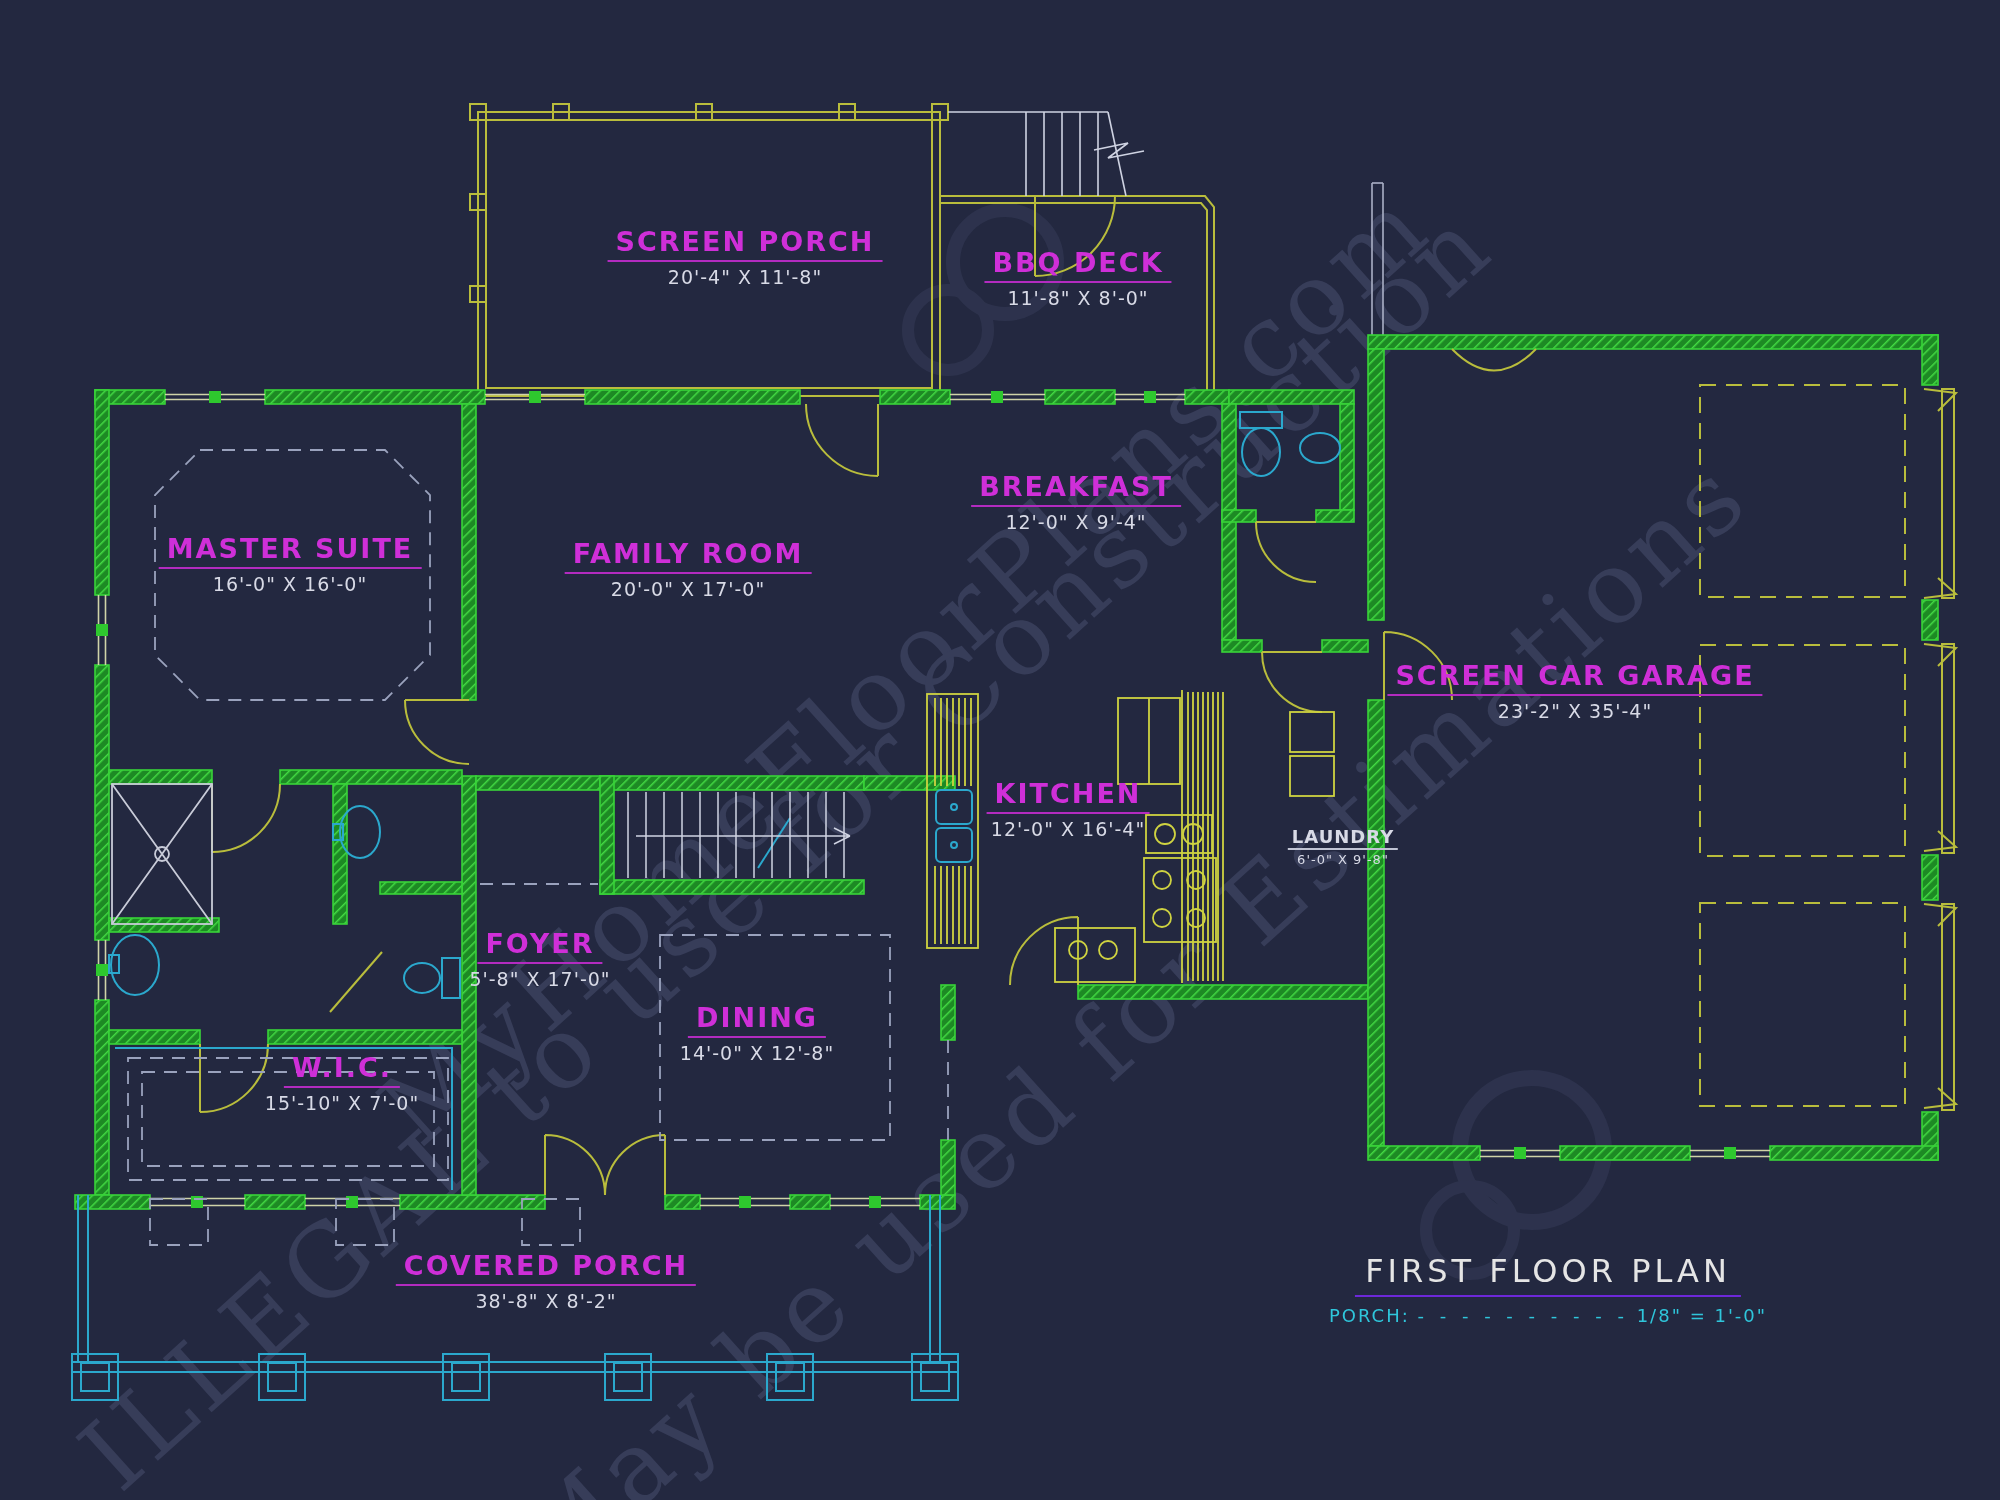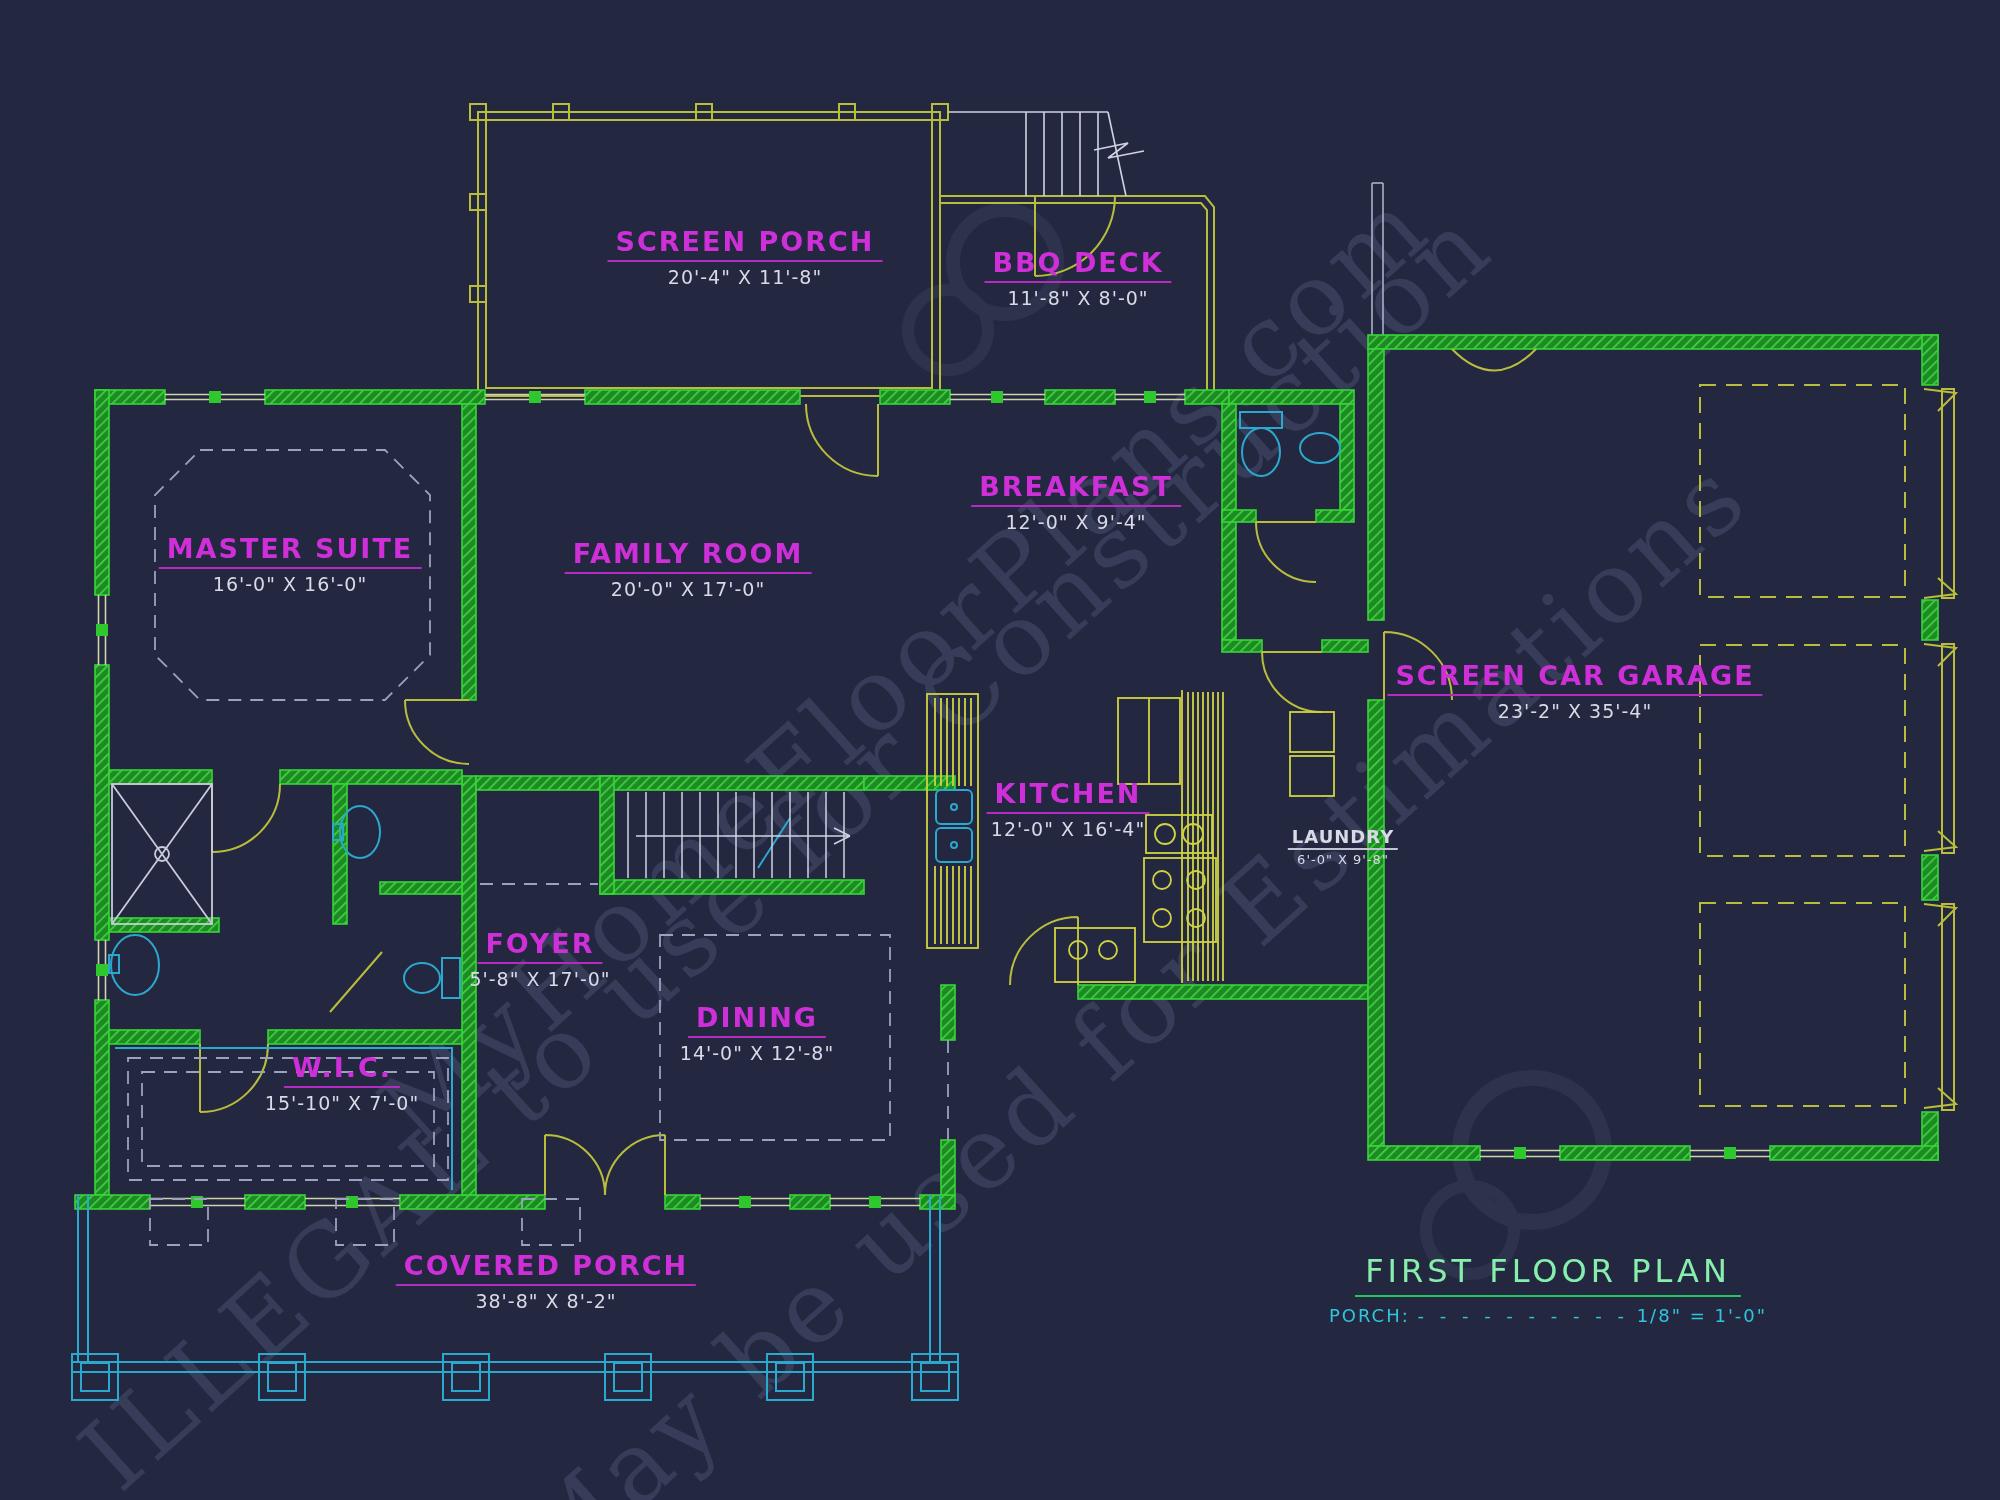--- a/index.html
+++ b/index.html
@@ -7,22 +7,22 @@
         font-family:"DejaVu Sans",sans-serif;overflow:hidden;}
   #drawing{position:absolute;left:0;top:0;}
   .room-label{position:absolute;transform:translateX(-50%);text-align:center;z-index:5;}
   .room-name{display:inline-block;color:#cf2fd8;font-size:27px;font-weight:bold;letter-spacing:2px;
              border-bottom:2px solid #b32bc0;padding:0 8px 3px;white-space:nowrap;}
   .room-dims{color:#d8dae6;font-size:19px;letter-spacing:1px;margin-top:4px;white-space:nowrap;}
   .room-label.small .room-name{font-size:18px;color:#d8dae6;border-color:#c0c4d4;
              letter-spacing:1px;padding:0 4px 1px;}
   .room-label.small .room-dims{font-size:13px;margin-top:2px;}
   .title-block{position:absolute;transform:translateX(-50%);text-align:center;z-index:5;}
-  .title-name{display:inline-block;color:#86efac;font-size:32px;letter-spacing:4px;
-              border-bottom:2px solid #22c55e;padding:0 10px 5px;white-space:nowrap;}
+  .title-name{display:inline-block;color:#e5e5e5;font-size:32px;letter-spacing:4px;
+              border-bottom:2px solid #6d28d9;padding:0 10px 5px;white-space:nowrap;}
   .scale-row{margin-top:8px;color:#2fc6db;font-size:18px;letter-spacing:2px;white-space:nowrap;}
   .scale-row .dashes{letter-spacing:5px;}
 </style>
 </head>
 <body>
 
 <div id="plan">
 
 <svg id="drawing" width="2000" height="1500" viewBox="0 0 2000 1500" xmlns="http://www.w3.org/2000/svg">
   <defs>

